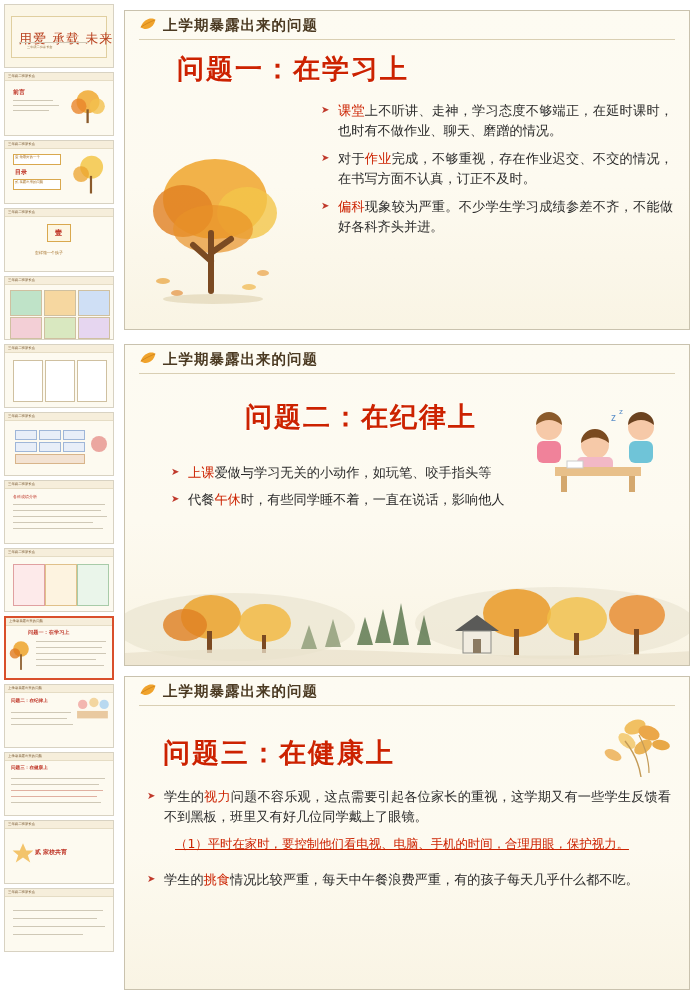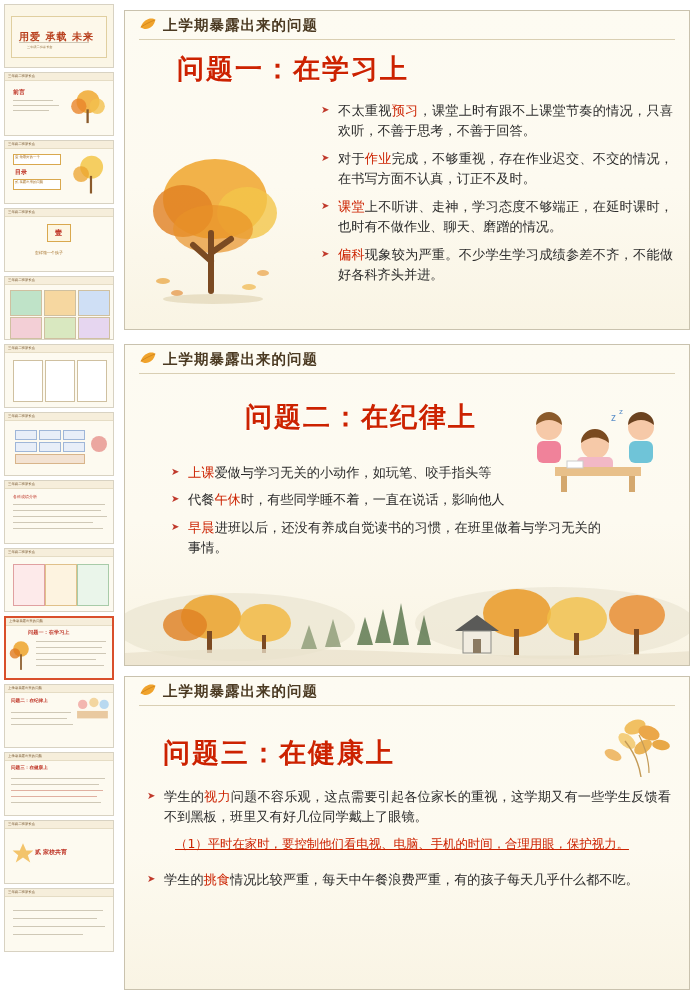--- a/index.html
+++ b/index.html
@@ -96,21 +96,21 @@
 </head>
 <body>
 
 <div class="page">
 
   <div class="rail">
 
     <div class="thumb" style="background:#fbf6e6;">
       <div class="tbody">
         <div style="position:absolute;left:6px;top:4px;right:6px;height:40px;border:1px solid #e0cfa0;background:#fdf8ea;"></div>
-        <div class="tt" style="left:14px;top:18px;font-size:10px;color:#b9411f;font-weight:bold;letter-spacing:1px;">用爱  承载  未来</div>
+        <div class="tt" style="left:14px;top:18px;font-size:13px;color:#b9411f;font-weight:normal;letter-spacing:1px;">用爱  承载  未来</div>
         <div class="tline" style="left:14px;top:30px;width:70px;"></div>
         <div class="tt" style="left:22px;top:33px;font-size:3.2px;color:#9a7a4a;">三年级二班家长会</div>
       </div>
     </div>
 
     <div class="thumb">
       <div class="tbar">三年级二班家长会</div>
       <div class="tbody">
         <div class="tt red" style="left:8px;top:8px;font-size:6px;font-weight:bold;">前言</div>
         <div class="tline" style="left:8px;top:20px;width:40px;"></div>
@@ -295,23 +295,22 @@
         <path d="M68 92 L68 150 M68 120 L50 104 M68 112 L88 98" stroke="#7b4a22" stroke-width="6" fill="none" stroke-linecap="round"></path>
         <ellipse cx="20" cy="140" rx="7" ry="3" fill="#e8a33a" opacity=".7"></ellipse>
         <ellipse cx="34" cy="152" rx="6" ry="3" fill="#e07f22" opacity=".6"></ellipse>
         <ellipse cx="106" cy="146" rx="7" ry="3" fill="#f0b64a" opacity=".7"></ellipse>
         <ellipse cx="120" cy="132" rx="6" ry="3" fill="#e89228" opacity=".6"></ellipse>
         <ellipse cx="70" cy="158" rx="50" ry="5" fill="#d7c9a4" opacity=".5"></ellipse>
       </svg>
     </div>
 
     <div class="bullets" style="left:196px;top:90px;width:352px;">
-      <span class="bullet">不太重视<span class="hl">预习</span>，课堂上时有跟不上课堂节奏的情况，只喜欢听，不善于思考，不善于回答。</span>
+      <span class="bullet"><span class="hl">课堂</span>上不听讲、走神，学习态度不够端正，在延时课时，也时有不做作业、聊天、磨蹭的情况。</span>
       <span class="bullet">对于<span class="hl">作业</span>完成，不够重视，存在作业迟交、不交的情况，在书写方面不认真，订正不及时。</span>
-      <span class="bullet"><span class="hl">课堂</span>上不听讲、走神，学习态度不够端正，在延时课时，也时有不做作业、聊天、磨蹭的情况。</span>
       <span class="bullet"><span class="hl">偏科</span>现象较为严重。不少学生学习成绩参差不齐，不能做好各科齐头并进。</span>
     </div>
   </div>
 
   <div class="slide" id="slide2">
     <div class="slidehead">
       <div class="headleaf">
         <svg viewBox="0 0 24 22" width="18" height="16">
           <path d="M2 14 C6 2 18 0 22 4 C20 14 10 20 2 14 Z" fill="#f0a32c"></path>
           <path d="M2 14 C8 10 16 6 22 4" stroke="#c97d18" stroke-width="1" fill="none"></path>
@@ -344,21 +343,20 @@
         <rect x="40" y="66" width="86" height="9" fill="#e8c08a"></rect>
         <rect x="46" y="75" width="6" height="16" fill="#d4a86e"></rect>
         <rect x="114" y="75" width="6" height="16" fill="#d4a86e"></rect>
         <rect x="52" y="60" width="16" height="7" fill="#ffffff" stroke="#ccc"></rect>
       </svg>
     </div>
 
     <div class="bullets" style="left:46px;top:118px;width:430px;">
       <span class="bullet"><span class="hl">上课</span>爱做与学习无关的小动作，如玩笔、咬手指头等</span>
       <span class="bullet">代餐<span class="hl">午休</span>时，有些同学睡不着，一直在说话，影响他人</span>
-      <span class="bullet"><span class="hl">早晨</span>进班以后，还没有养成自觉读书的习惯，在班里做着与学习无关的事情。</span>
     </div>
 
     <div class="scenery">
       <svg viewBox="0 0 566 108" width="566" height="108" preserveAspectRatio="none">
         <rect x="0" y="0" width="566" height="108" fill="none"></rect>
 
         <ellipse cx="110" cy="70" rx="120" ry="34" fill="#e6e0cb" opacity=".55"></ellipse>
         <ellipse cx="430" cy="66" rx="140" ry="36" fill="#e6e0cb" opacity=".5"></ellipse>
 
         <g fill="#5f7a52" opacity=".85">

